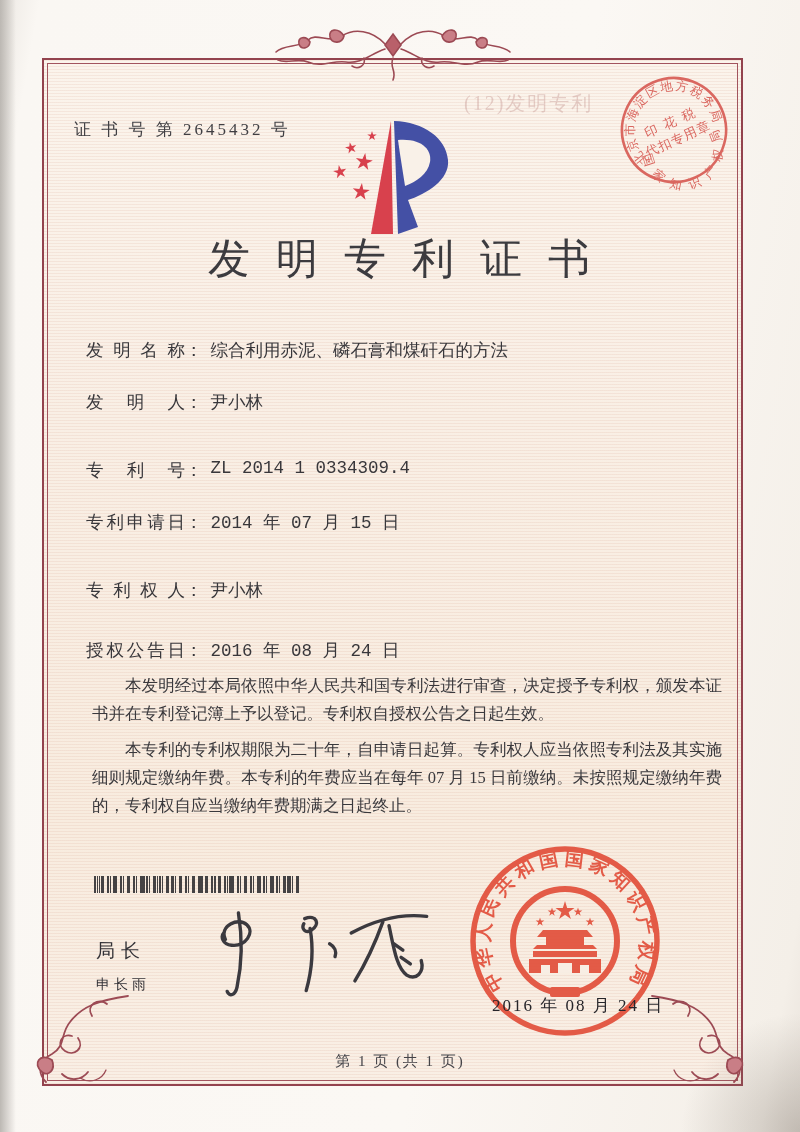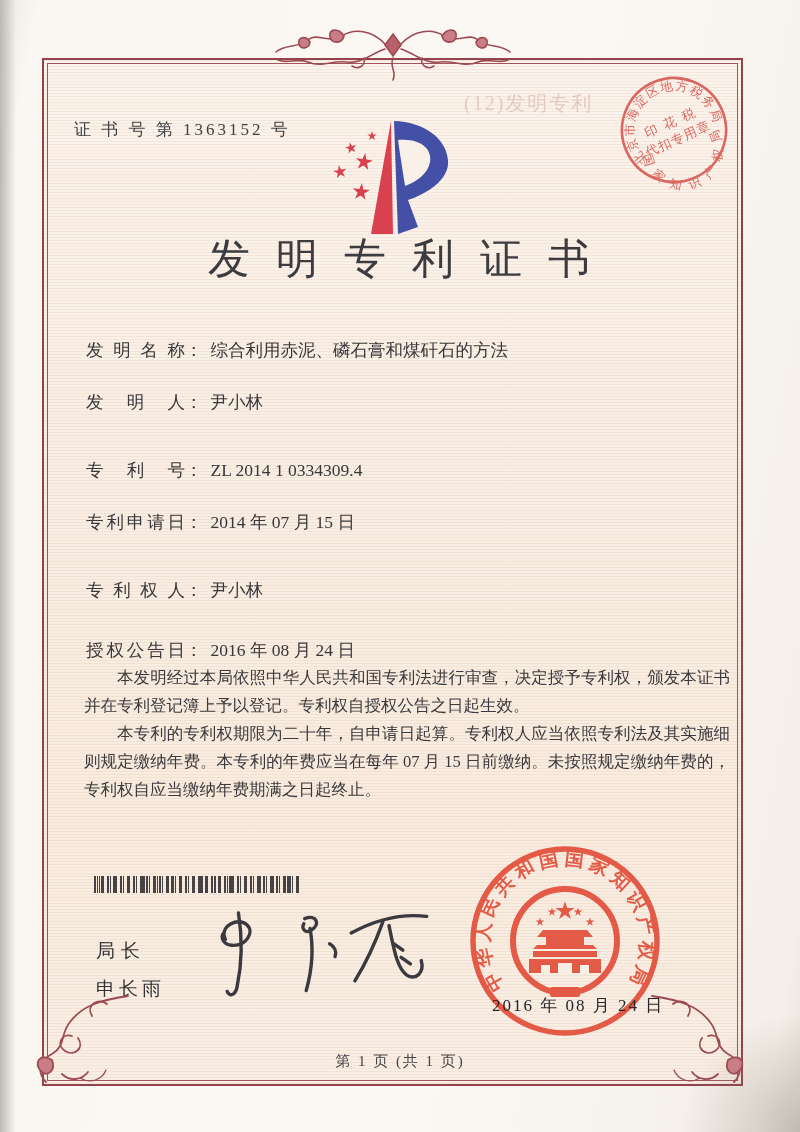--- a/index.html
+++ b/index.html
@@ -21,32 +21,32 @@
   }
   .frame::after{content:"";position:absolute;inset:3px;border:1px solid #a2545e;pointer-events:none;}
   .certno{position:absolute;left:74px;top:118px;font-size:17px;letter-spacing:3px;color:#403f43;z-index:3;}
   .ghost{position:absolute;left:420px;top:90px;font-size:20px;letter-spacing:2px;color:#c08e8a;
     opacity:.38;filter:blur(.7px);z-index:2;margin-left:44px;}
   .title{position:absolute;left:0;right:0;top:231px;text-align:center;font-size:42px;color:#3c3b3f;
     letter-spacing:26px;padding-left:24px;z-index:3;font-weight:500;}
   .logo{position:absolute;left:328px;top:114px;z-index:3;}
   .stamp{position:absolute;left:604px;top:60px;z-index:4;opacity:.88;}
   .fields{position:absolute;left:86px;top:338px;width:620px;z-index:3;}
-  .field{position:absolute;left:0;display:flex;align-items:center;font-size:17.5px;white-space:nowrap;}
+  .field{position:absolute;left:0;display:flex;align-items:flex-start;font-size:17.5px;white-space:nowrap;font-family:Liberation Mono, monospace;}
   .flabel{display:inline-block;width:99px;text-align:justify;text-align-last:justify;letter-spacing:0;}
   .fcolon{margin-right:8px;}
   .f0{top:0px}.f1{top:52px}.f2{top:120px}.f3{top:172px}.f4{top:240px}.f5{top:300px}
   .bodytext{position:absolute;left:84px;top:664px;width:646px;z-index:3;}
-  .bodytext p{margin:0;font-size:16.5px;line-height:28px;text-indent:2em;text-align:justify;color:#3a393d;}
+  .bodytext p{margin:8px;font-size:16.5px;line-height:28px;text-indent:2em;text-align:justify;color:#3a393d;}
   .barcode{position:absolute;left:94px;top:876px;width:206px;height:17px;z-index:3;opacity:.85;
     background:
       repeating-linear-gradient(90deg,#26262a 0 2px,transparent 2px 3px,#26262a 3px 4px,transparent 4px 7px,#26262a 7px 10px,transparent 10px 13px),
       repeating-linear-gradient(90deg,transparent 0 5px,#26262a 5px 6px,transparent 6px 19px,#26262a 19px 22px,transparent 22px 29px);}
   .sig-title{position:absolute;left:96px;top:938px;font-size:19px;letter-spacing:6px;z-index:3;color:#333237;}
-  .sig-name{position:absolute;left:96px;top:976px;font-size:19px;letter-spacing:4px;z-index:3;color:#333237;}
+  .sig-name{position:absolute;left:96px;top:976px;font-size:14px;letter-spacing:4px;z-index:3;color:#333237;}
   .signature{position:absolute;left:206px;top:902px;z-index:3;transform:rotate(-2deg);}
   .seal{position:absolute;left:462px;top:838px;z-index:4;opacity:.93;}
   .seal-date{position:absolute;left:492px;top:994px;font-size:17px;letter-spacing:2px;color:#26252a;z-index:5;}
   .footer{position:absolute;left:0;right:0;top:1052px;text-align:center;font-size:15px;letter-spacing:2px;z-index:3;color:#454449;}
   .crest{position:absolute;left:266px;top:22px;z-index:5;}
   .corner{position:absolute;z-index:5;}
   .corner-bl{left:28px;top:990px;}
   .corner-br{left:648px;top:990px;transform:scaleX(-1);}
 </style>
 </head>
@@ -92,21 +92,21 @@
     <g stroke="#9c4a54" stroke-width="1.8" fill="none" stroke-linecap="round">
       <path d="M100,6 C72,10 54,16 42,32 C32,44 38,56 24,64 C12,70 8,82 18,92"></path>
       <path d="M44,46 c-11,-3 -16,9 -7,15 c9,6 20,-3 13,-13"></path>
       <path d="M64,26 c-7,-11 7,-19 15,-12"></path>
       <path d="M24,70 C12,62 4,74 14,82 C20,87 28,80 24,70 Z" fill="#c97e86"></path>
       <path d="M34,84 c8,8 20,6 26,-2"></path>
       <path d="M52,88 c10,6 22,2 26,-8" stroke-width="1.3"></path>
     </g>
   </svg>
 
-  <div class="certno">证 书 号 第 1363152 号</div>
+  <div class="certno">证 书 号 第 2645432 号</div>
 
   <div class="ghost">(12)发明专利</div>
 
   <svg class="stamp" width="140" height="140" viewBox="0 0 140 140">
     <g transform="translate(70,70) rotate(-24)" fill="#d6554e" font-family="&quot;Liberation Serif&quot;,serif">
       <circle r="52" fill="none" stroke="#d6554e" stroke-width="2.6"></circle>
       <defs>
         <path id="tsTop" d="M -36.3,16.9 A 40 40 0 1 1 36.3,16.9"></path>
         <path id="tsBot" d="M -38.6,10.4 A 40 40 0 1 0 38.6,10.4"></path>
       </defs>

